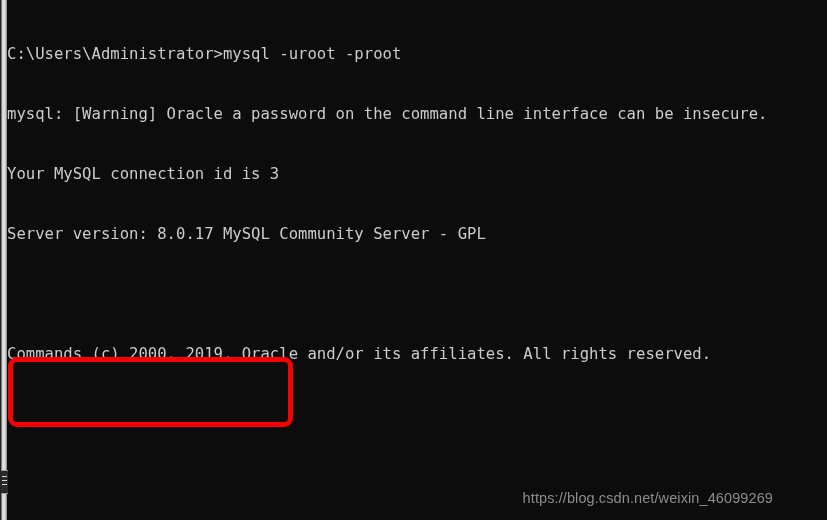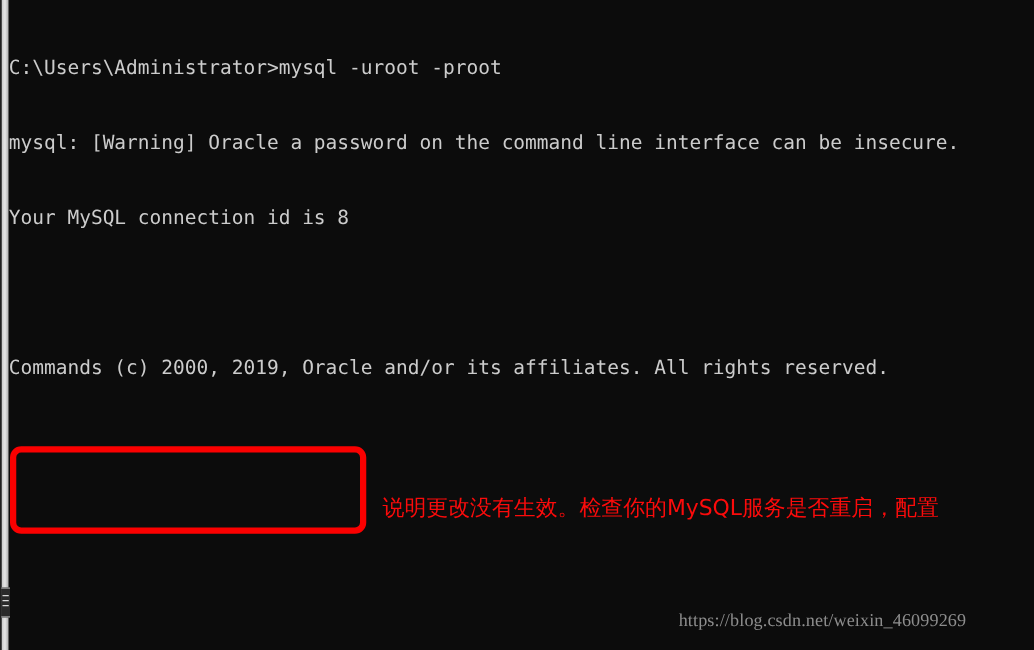--- a/index.html
+++ b/index.html
@@ -89,38 +89,39 @@
     background: transparent;
     pointer-events: none;
   }
 
   
   #watermark {
     position: absolute;
     right: 12px;
     bottom: 14px;
     color: #8d8d8d;
-    font-family: Liberation Serif, serif;
+    font-family: Liberation Sans, sans-serif;
     font-size: 14.5px;
     letter-spacing: 0.1px;
     white-space: pre;
   }
 </style>
 </head>
 <body>
 
 <div id="screen">
 
   <div id="left-gutter"></div>
   <div id="scroll-thumb-bottom"></div>
 
   <div id="console">
     <div class="line">C:\Users\Administrator&gt;mysql -uroot -proot</div>
     <div class="line">mysql: [Warning] Oracle a password on the command line interface can be insecure.</div>
-    <div class="line">Your MySQL connection id is 8</div>
+    <div class="line">Your MySQL connection id is 3</div>
+    <div class="line">Server version: 8.0.17 MySQL Community Server - GPL</div>
     <div class="line blank"></div>
     <div class="line">Commands (c) 2000, 2019, Oracle and/or its affiliates. All rights reserved.</div>
     <div class="line blank"></div>
     
     
     
     
     
     
     
@@ -131,19 +132,18 @@
     
     
     
     
     
   </div>
 
   <div id="highlight-box"></div>
 
   <div id="annotation">
-    <div class="aline">说明更改没有生效。检查你的MySQL服务是否重启，配置</div>
     
   </div>
 
   <div id="watermark">https://blog.csdn.net/weixin_46099269</div>
 
 </div>
 
 </body></html>

